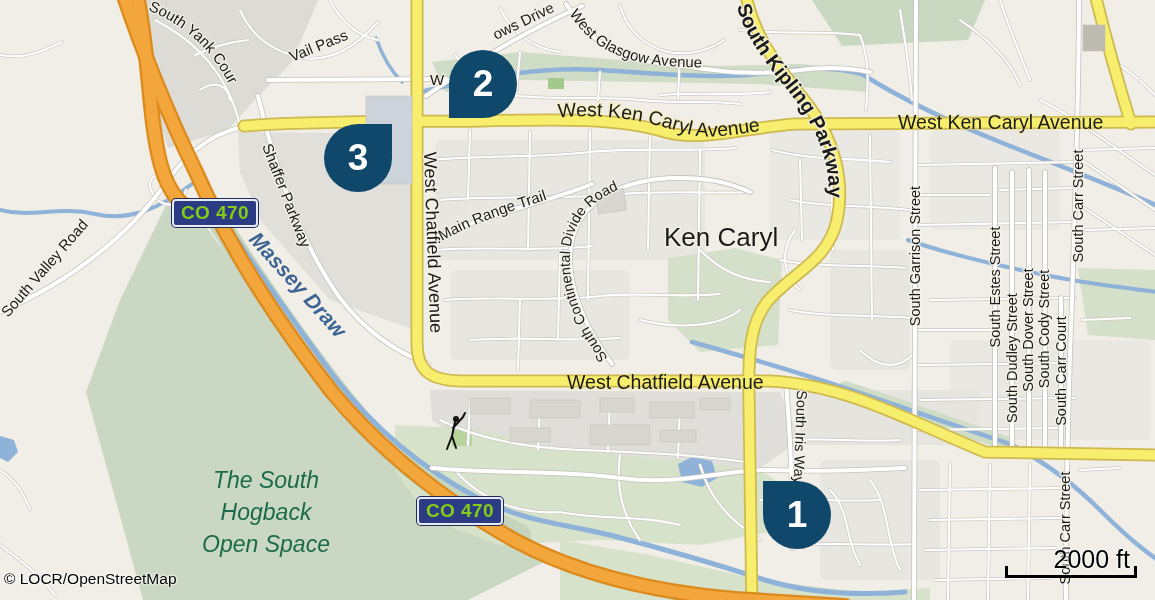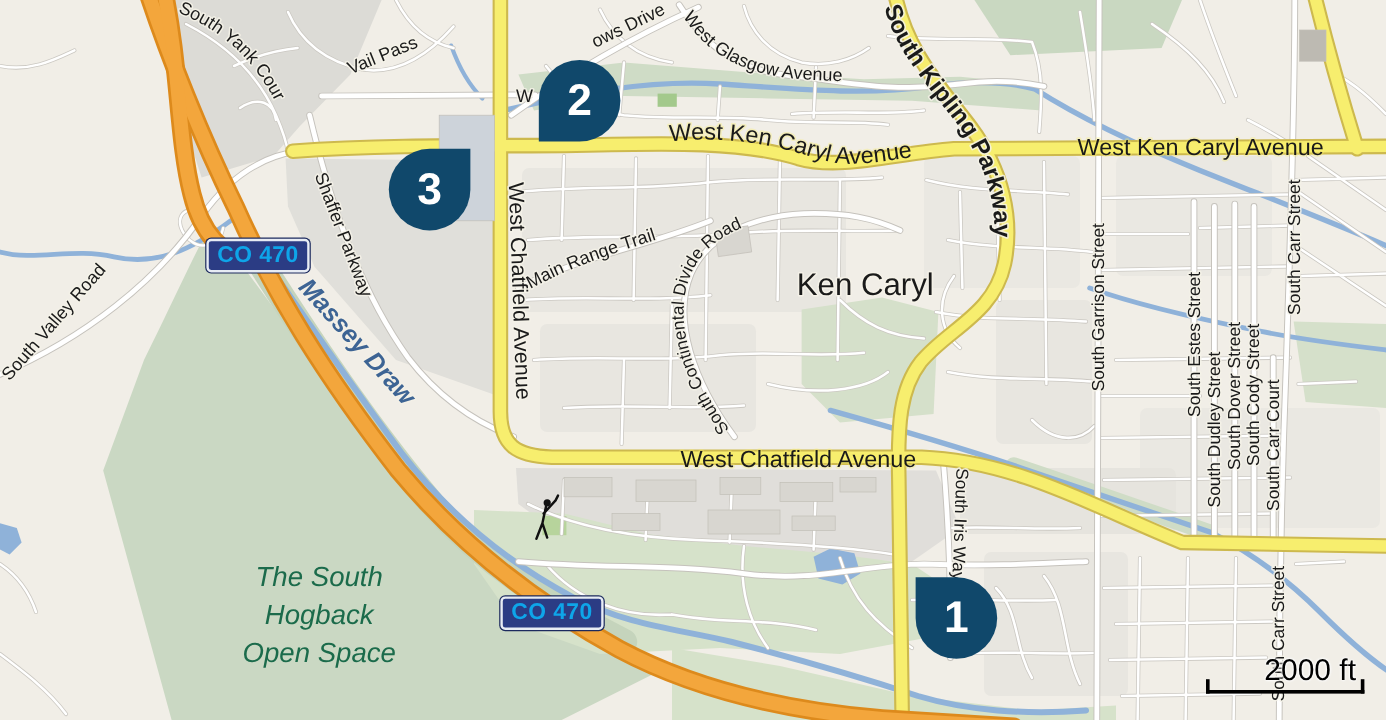--- a/index.html
+++ b/index.html
@@ -17,21 +17,21 @@
   .lbl-water{font-size:21px;font-style:italic;font-weight:bold;fill:#3D6494;stroke:rgba(245,242,232,.6);}
   .lbl-green{font-size:23px;font-style:italic;fill:#1B6B4B;stroke:none;}
   
   .marker{position:absolute;width:68px;height:68px;background:#10486B;color:#fff;
           display:flex;align-items:center;justify-content:center;
           font-weight:bold;font-size:37px;z-index:30;cursor:pointer;}
   .tip-tl{border-radius:0 50% 50% 50%;}
   .tip-bl{border-radius:50% 50% 50% 0;}
   .tip-tr{border-radius:50% 0 50% 50%;}
   
-  .shield{position:absolute;background:#2B3C84;color:#0ea5e9;font-weight:bold;font-size:19px;
+  .shield{position:absolute;background:#2B3C84;color:#84cc16;font-weight:bold;font-size:19px;
           line-height:22px;padding:1px 7px;border:2px solid #E7ECF4;border-radius:4px;
           box-shadow:0 0 0 1px #1C2A5E;z-index:20;letter-spacing:.4px;}
   
   .scale-label{position:absolute;left:1030px;top:545px;width:100px;text-align:right;
                font-size:25px;color:#000;z-index:25;
                text-shadow:0 0 2px #fff,0 0 2px #fff,0 0 3px #fff;}
   .scale-bar{position:absolute;left:1005px;top:566px;width:126px;height:9px;z-index:25;
              border-left:3px solid #000;border-right:3px solid #000;border-bottom:3px solid #000;}
   
   .attribution{position:absolute;left:4px;top:570px;font-size:15.5px;color:#000;z-index:25;
@@ -221,13 +221,14 @@
 <div class="marker tip-bl" style="left:449px;top:50px;">
       <span>2</span>
     </div>
 <div class="marker tip-tr" style="left:324px;top:124px;">
       <span>3</span>
     </div>
 
 <div class="scale-label">2000 ft</div>
 <div class="scale-bar"></div>
 
+<div class="attribution">© LOCR/OpenStreetMap</div>
 </div>
 
 </body></html>

